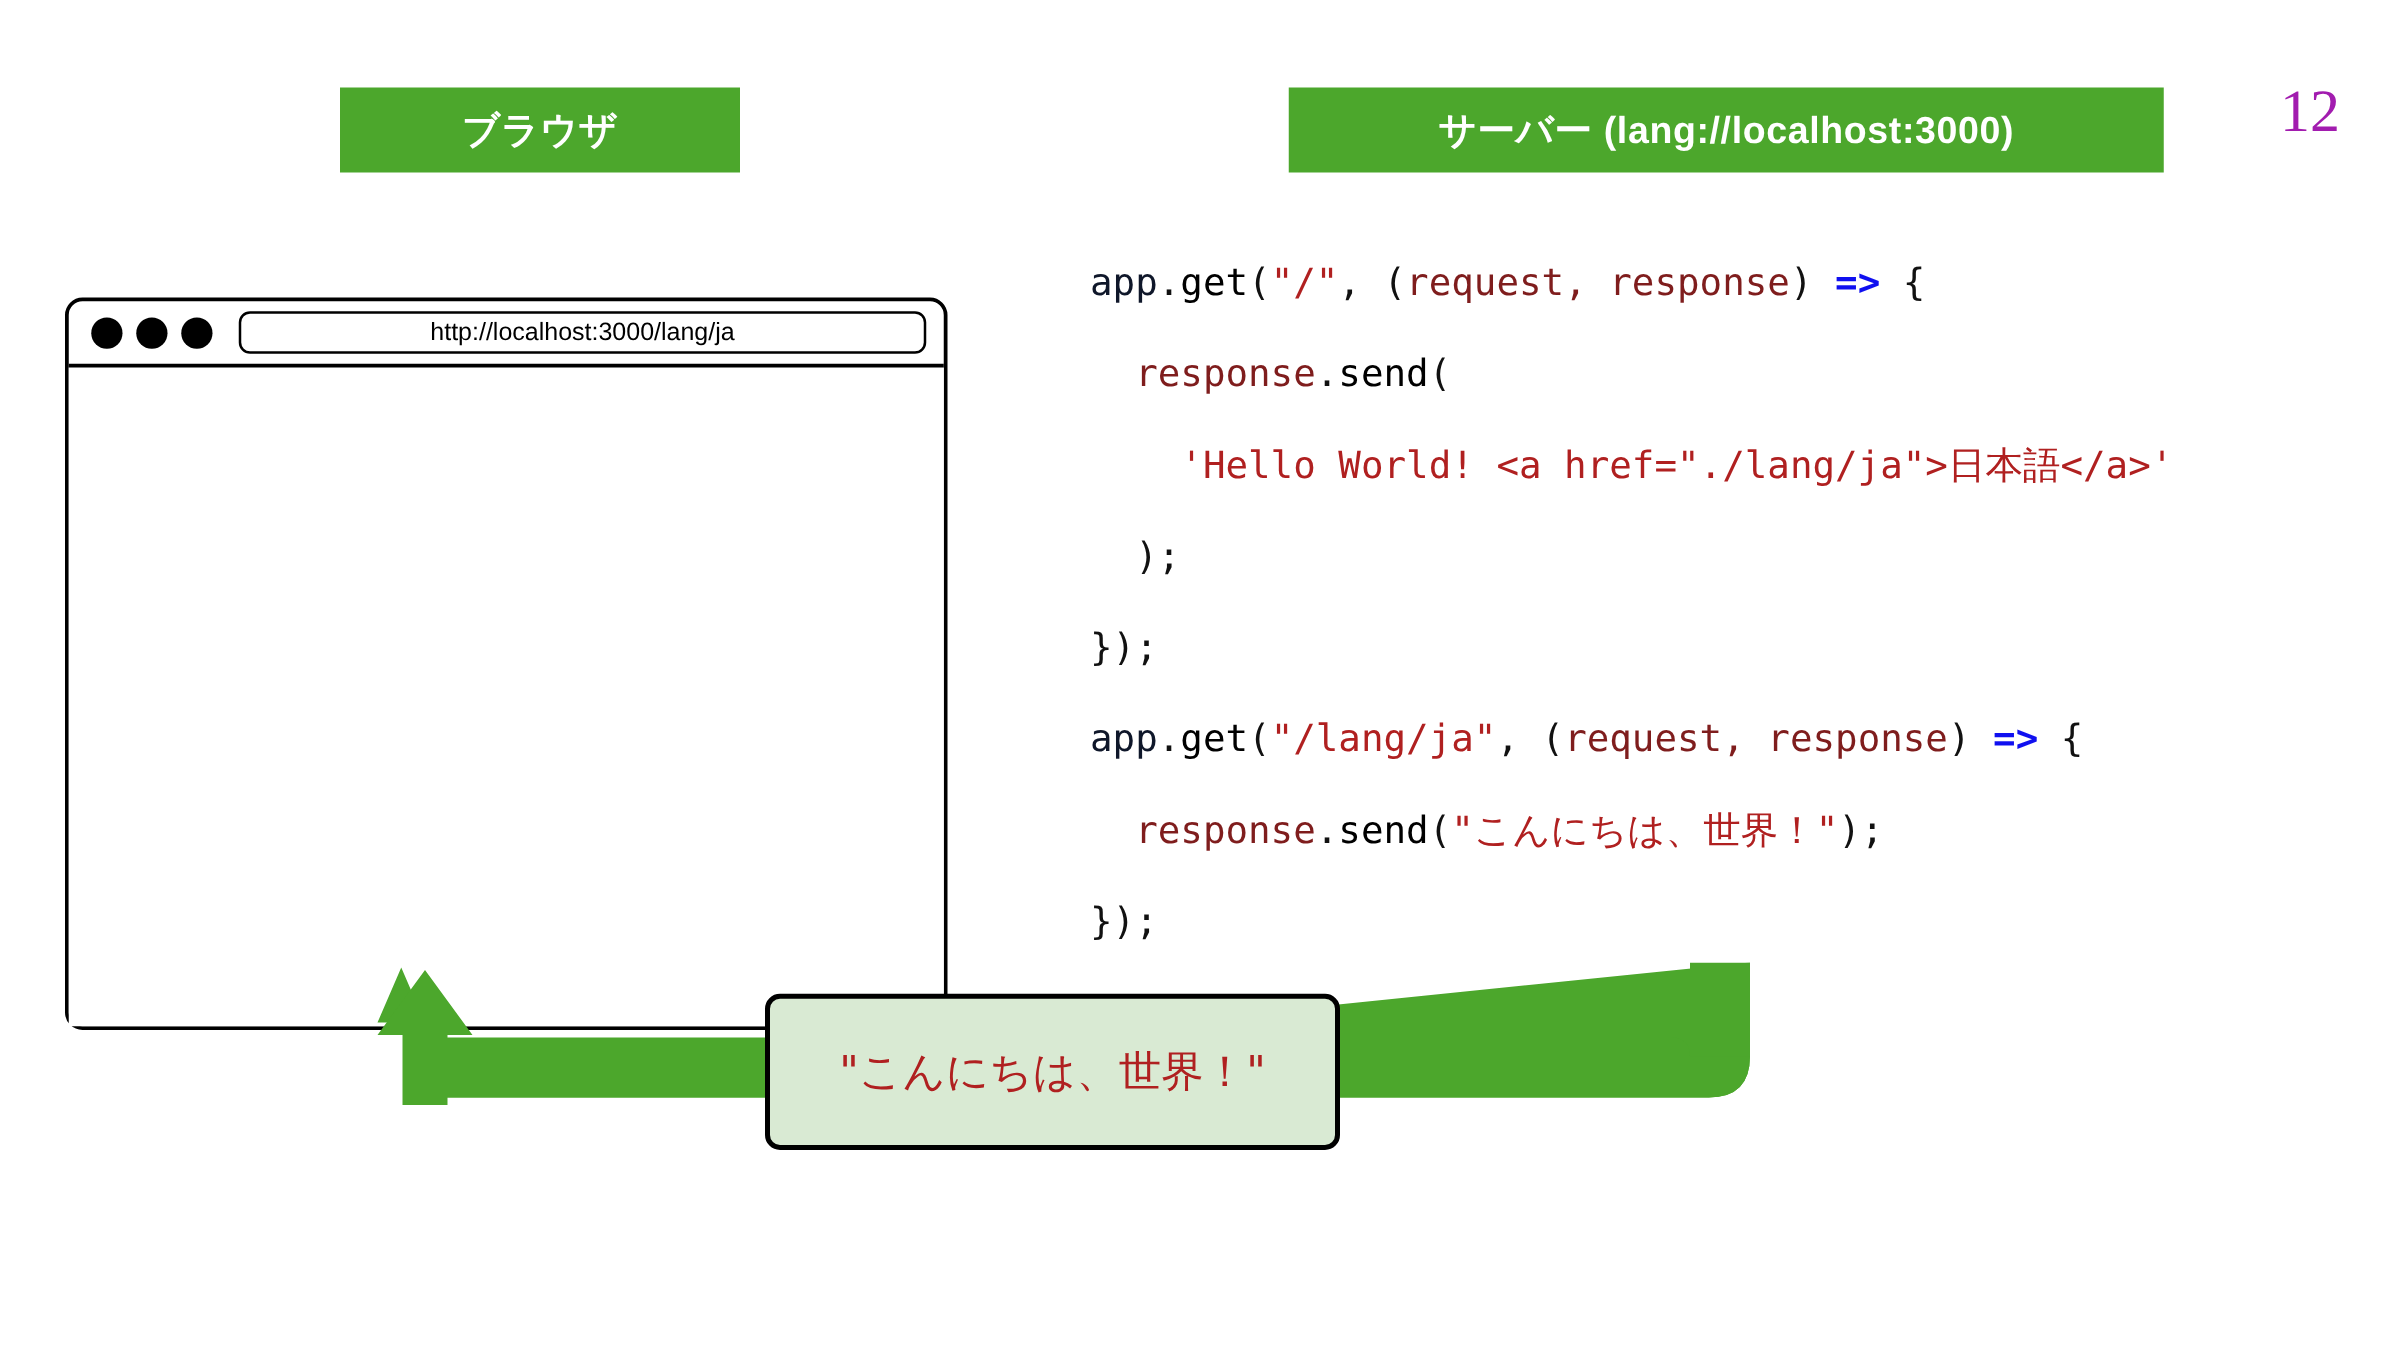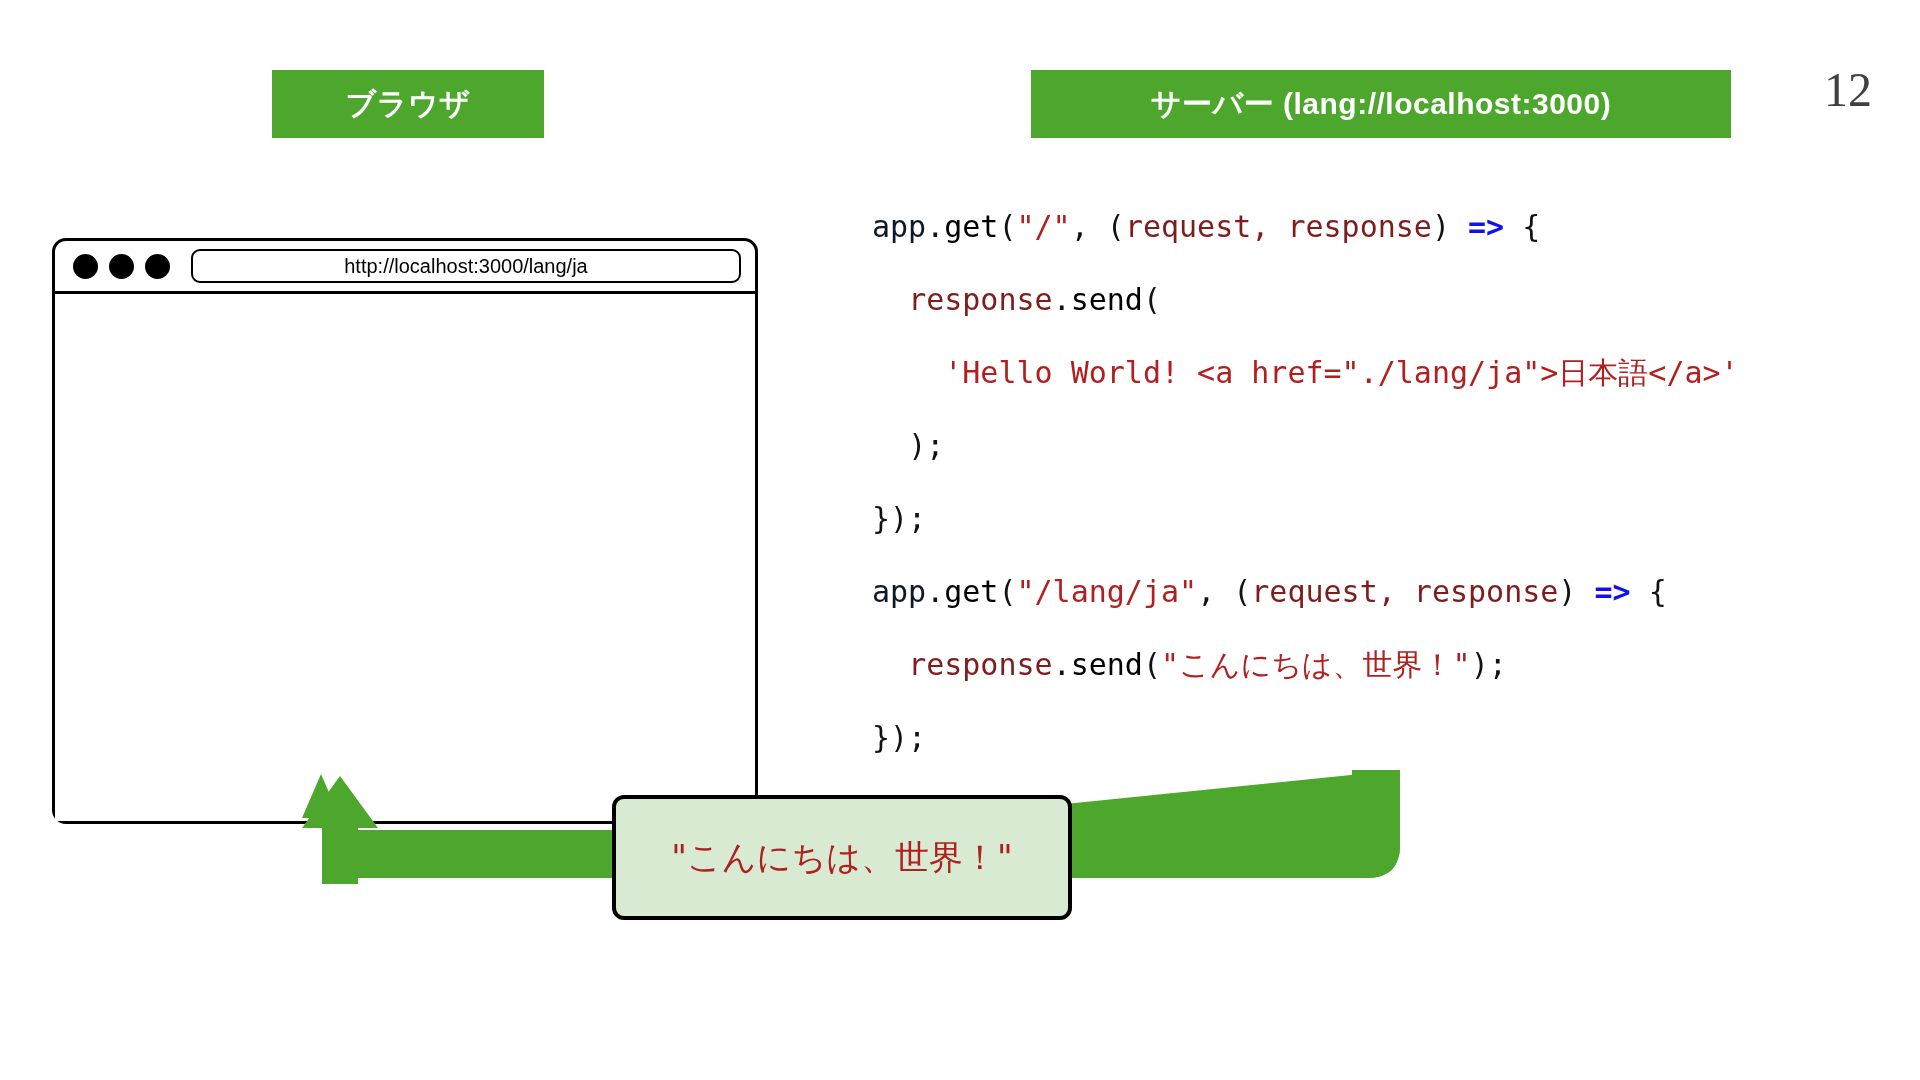--- a/index.html
+++ b/index.html
@@ -27,21 +27,21 @@
     font-weight: bold;
     display: flex;
     align-items: center;
     justify-content: center;
     letter-spacing: 0.5px;
     white-space: nowrap;
   }
   #browser-badge {
     left: 272px;
     top: 70px;
-    width: 272px;
+    width: 320px;
     height: 68px;
     font-size: 30px;
   }
   #server-badge {
     left: 1031px;
     top: 70px;
     width: 700px;
     height: 68px;
     font-size: 30px;
   }
@@ -187,21 +187,21 @@
     align-items: center;
     justify-content: center;
   }
   #caption-text {
     font-size: 54px;
     color: #000000;
     white-space: nowrap;
     font-family: "DejaVu Sans", sans-serif;
   }
 </style>
-<style>.tok-obj{color:#0f172a;margin-top:26px;}.tok-fn{color:#000000;}.tok-str{color:#b02020;}.tok-param{color:#7f1d1d;}.tok-arrow{color:#1010f0;}.tok-punc{color:#111111;}.badge{background:#4CA72C;}#caption-band{background:#d9ead3;}#response-callout,#response-label-tab{background:#d9ead3;}#page-number{color:#404040;}</style></head>
+<style>.tok-obj{color:#0f172a;margin-top:26px;}.tok-fn{color:#000000;}.tok-str{color:#b02020;}.tok-param{color:#7f1d1d;}.tok-arrow{color:#1010f0;}.tok-punc{color:#111111;}.badge{background:#4CA72C;}#caption-band{background:#d9ead3;}#response-callout,#response-label-tab{background:#d9ead3;}#page-number{color:#a21caf;}</style></head>
 <body>
 
 <div class="slide">
 
   <div class="badge" id="browser-badge">
     <span>ブラウザ</span>
   </div>
 
   <div class="badge" id="server-badge">
     <span>サーバー (lang://localhost:3000)</span>

